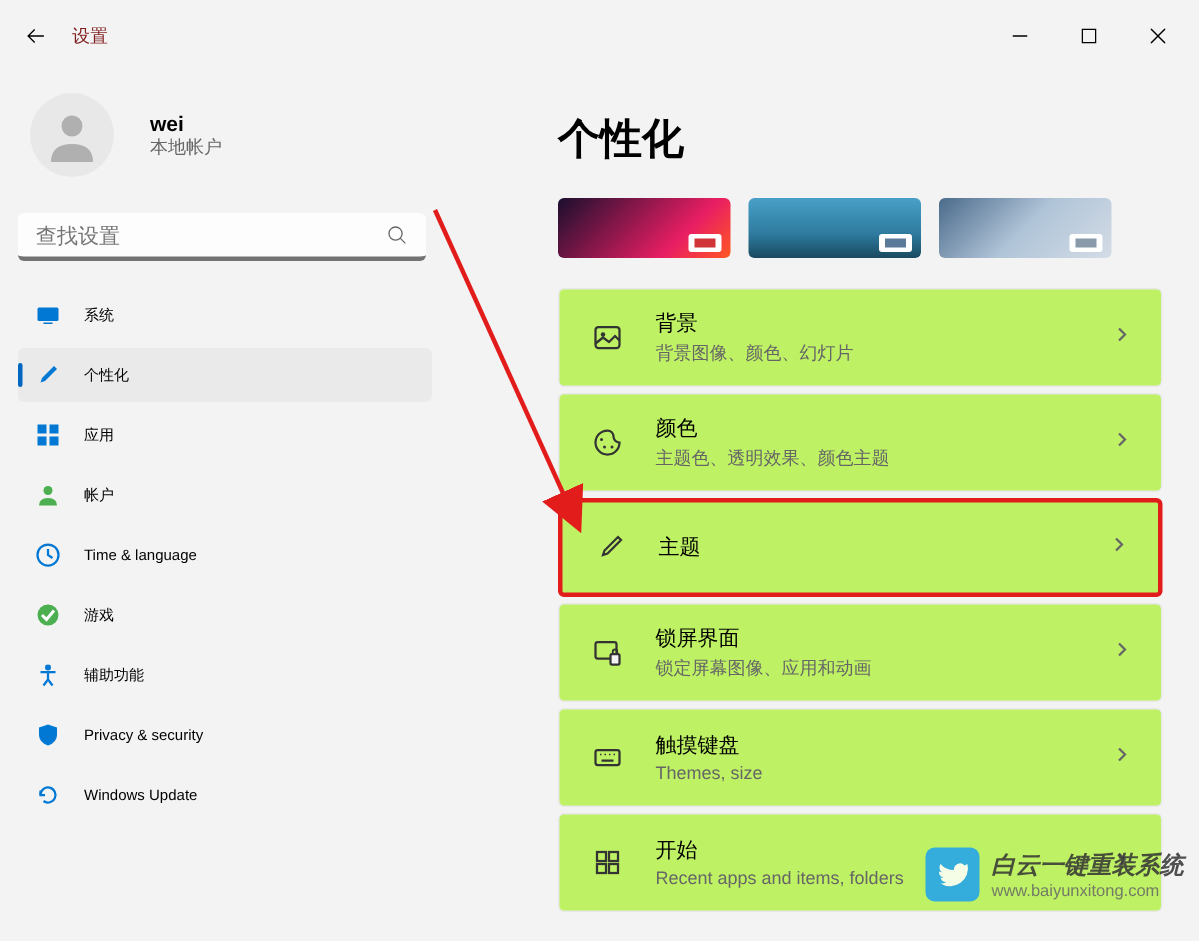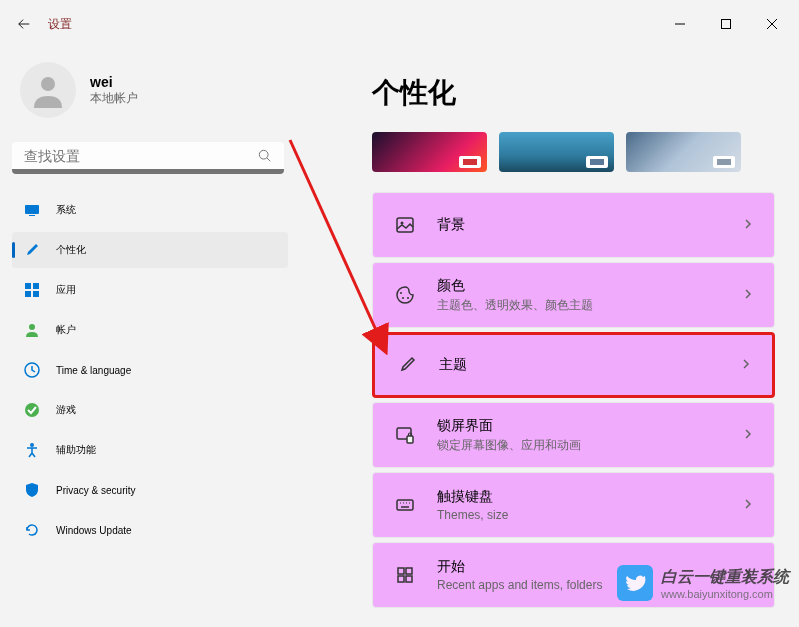--- a/index.html
+++ b/index.html
@@ -7,26 +7,26 @@
     
     .titlebar { height: 48px; display: flex; align-items: center; padding: 0 4px; }
     .back-btn { width: 40px; height: 40px; display: flex; align-items: center; justify-content: center; border: none; background: transparent; cursor: pointer; }
     .title { font-size: 12px; margin-left: 4px; color: #7f1d1d; }
     .win-controls { margin-left: auto; display: flex; }
     .win-btn { width: 46px; height: 32px; border: none; background: transparent; display: flex; align-items: center; justify-content: center; cursor: pointer; }
     
     .content { display: flex; height: calc(100% - 48px); }
     
     .sidebar { width: 300px; padding: 0 12px; }
-    .user-section { display: flex; align-items: center; padding: 14px 8px 24px; }
+    .user-section { display: flex; align-items: center; padding: 14px 8px 24px; gap: 10px; }
     .avatar { width: 56px; height: 56px; border-radius: 50%; background: #e8e8e8; display: flex; align-items: center; justify-content: center; margin-right: 14px; }
     .user-info .username { font-size: 14px; font-weight: 600; color: #000; }
     .user-info .account-type { font-size: 12px; color: #666; }
     
-    .search-box { width: 272px; height: 32px; background: #fdfdfd; border: none; border-bottom: 5px solid #737373; border-radius: 4px; padding: 0 12px; display: flex; align-items: center; justify-content: space-between; margin-bottom: 18px; }
+    .search-box { width: 272px; height: 32px; background: #fdfdfd; border: none; border-bottom: 3px solid #737373; border-radius: 4px; padding: 0 12px; display: flex; align-items: center; justify-content: space-between; margin-bottom: 18px; }
     .search-box input { border: none; outline: none; background: transparent; font-size: 14px; flex: 1; color: #666; }
     
     .nav-list { list-style: none; }
     .nav-item { height: 36px; display: flex; align-items: center; padding: 0 12px; border-radius: 4px; cursor: pointer; margin-bottom: 4px; position: relative; }
     .nav-item.active { background: #eaeaea; }
     .nav-item.active::before { content: ''; position: absolute; left: 0; top: 10px; bottom: 10px; width: 3px; background: #0067c0; border-radius: 2px; }
     .nav-icon { width: 16px; height: 16px; margin-right: 16px; display: flex; align-items: center; justify-content: center; }
     .nav-label { font-size: 10px; color: #000; }
     
     .main { flex: 1; padding: 26px 24px 0 72px; overflow-y: auto; }
@@ -36,21 +36,21 @@
     .thumb { width: 115px; height: 40px; border-radius: 4px; position: relative; overflow: hidden; cursor: pointer; }
     .thumb1 { background: linear-gradient(135deg, #1a0f2e 0%, #e91e63 70%, #ff5722 100%); }
     .thumb2 { background: linear-gradient(180deg, #48a0c8 0%, #2e7a9e 60%, #1a4a60 100%); }
     .thumb3 { background: linear-gradient(135deg, #4a6a8a 0%, #b0c4d8 50%, #d4dce6 100%); }
     .thumb-badge { position: absolute; bottom: 4px; right: 6px; width: 22px; height: 12px; border-radius: 2px; background: #fff; }
     .thumb1 .thumb-badge::after { content:''; display:block; width:14px; height:6px; background:#d13438; margin:3px auto; }
     .thumb2 .thumb-badge::after { content:''; display:block; width:14px; height:6px; background:#5b7a99; margin:3px auto; }
     .thumb3 .thumb-badge::after { content:''; display:block; width:14px; height:6px; background:#8a9aaa; margin:3px auto; }
     
     .setting-list { display: flex; flex-direction: column; gap: 4px; }
-    .setting-item { background: #f0abfc; border: 1px solid #e8e8e8; border-radius: 4px; height: 66px; display: flex; align-items: center; padding: 0 20px; cursor: pointer; }
+    .setting-item { background: #bef264; border: 1px solid #e8e8e8; border-radius: 4px; height: 66px; display: flex; align-items: center; padding: 0 20px; cursor: pointer; }
     .setting-item.highlighted { border: 3px solid #e21b1b; }
     .setting-icon { width: 24px; height: 24px; margin-right: 20px; display: flex; align-items: center; justify-content: center; color: #333; }
     .setting-text { flex: 1; }
     .setting-title { font-size: 14px; color: #000; }
     .setting-desc { font-size: 12px; color: #666; margin-top: 2px; }
     .chevron { color: #666; }
     
     .arrow-annotation { position: absolute; top: 130px; left: 280px; pointer-events: none; }
     
     .watermark { position: absolute; bottom: 26px; right: 10px; display: flex; align-items: center; gap: 8px; opacity: 0.85; }
@@ -216,20 +216,21 @@
       <div class="setting-item">
         <span class="setting-icon">
             <svg width="20" height="20" viewBox="0 0 20 20">
               <rect x="2" y="3" width="16" height="14" rx="2" stroke="#333" fill="none" stroke-width="1.5"></rect>
               <circle cx="7" cy="8" r="1.5" fill="#333"></circle>
               <path d="M2 14 L7 10 L11 13 L15 9 L18 12" stroke="#333" fill="none" stroke-width="1.5"></path>
             </svg>
           </span>
         <div class="setting-text">
           <div class="setting-title">背景</div>
+          <div class="setting-desc">背景图像、颜色、幻灯片</div>
         </div>
         <span class="chevron"><svg width="12" height="12" viewBox="0 0 12 12">
               <path d="M4 2 L8 6 L4 10" stroke="#666" fill="none" stroke-width="1.5"></path>
             </svg></span>
       </div>
 
       <div class="setting-item">
         <span class="setting-icon">
             <svg width="20" height="20" viewBox="0 0 20 20">
               <path d="M10 2 A8 8 0 1 0 18 10 A4 4 0 0 1 14 6 A4 4 0 0 0 10 2" stroke="#333" fill="none" stroke-width="1.5"></path>

